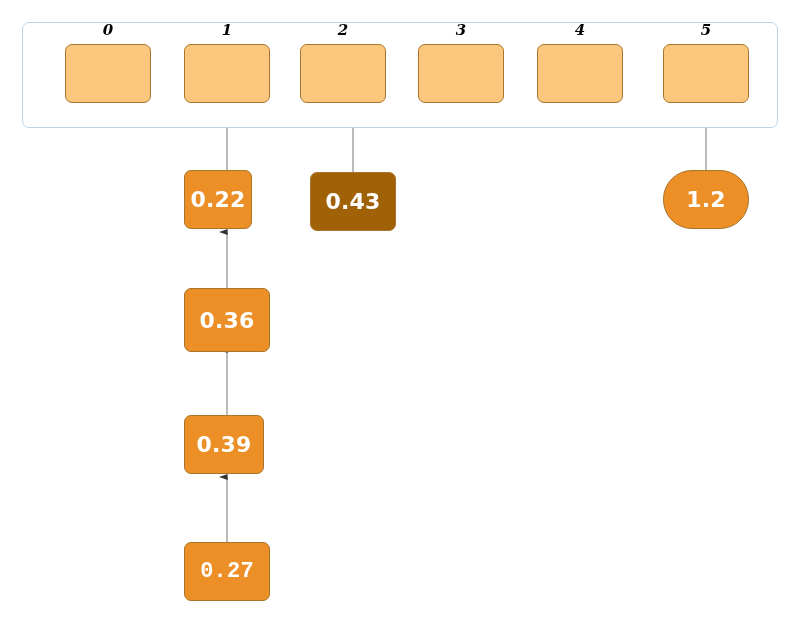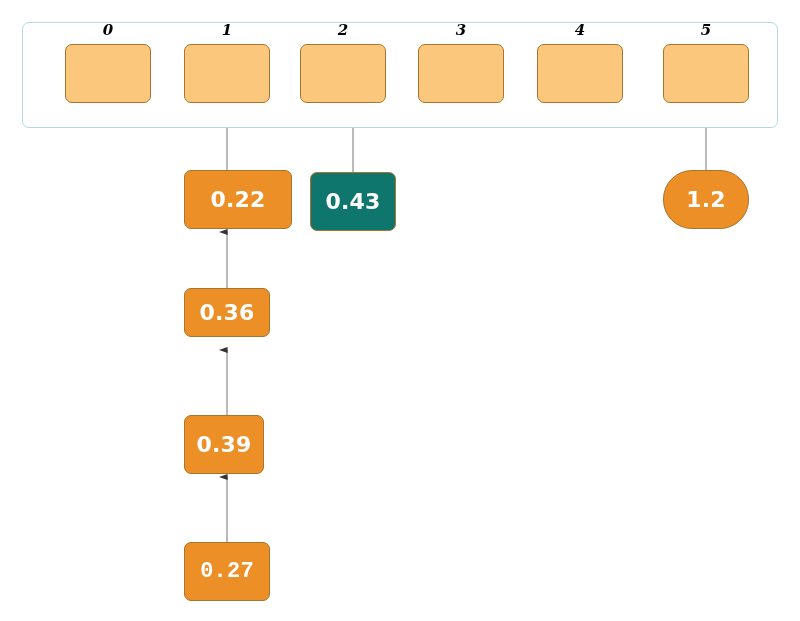--- a/index.html
+++ b/index.html
@@ -120,30 +120,30 @@
       <div class="slot-label" style="left: 300px; top: 23px; width: 86px; color: rgb(0, 0, 0);">2</div>
       <div class="slot" style="left: 418px; top: 44px; width: 86px; height: 59px; background: rgb(250, 199, 125); border-color: rgb(168, 117, 44);"></div>
       <div class="slot-label" style="left: 418px; top: 23px; width: 86px; color: rgb(0, 0, 0);">3</div>
       <div class="slot" style="left: 537px; top: 44px; width: 86px; height: 59px; background: rgb(250, 199, 125); border-color: rgb(168, 117, 44);"></div>
       <div class="slot-label" style="left: 537px; top: 23px; width: 86px; color: rgb(0, 0, 0);">4</div>
       <div class="slot" style="left: 663px; top: 44px; width: 86px; height: 59px; background: rgb(250, 199, 125); border-color: rgb(168, 117, 44);"></div>
       <div class="slot-label" style="left: 663px; top: 23px; width: 86px; color: rgb(0, 0, 0);">5</div>
     </div>
 
   <div id="node-layer">
-      <div class="node" style="left: 184px; top: 170px; width: 108px; height: 59px; background: rgb(236, 143, 38); border-color: rgb(168, 117, 44);">
+      <div class="node" style="left: 184px; top: 170px; width: 68px; height: 59px; background: rgb(236, 143, 38); border-color: rgb(168, 117, 44);">
         <span class="node-label" style="color: rgb(255, 255, 255);">0.22</span>
       </div>
-      <div class="node" style="left: 310px; top: 172px; width: 86px; height: 59px; background: #0f766e; border-color: rgb(168, 117, 44);">
+      <div class="node" style="left: 310px; top: 172px; width: 86px; height: 59px; background: #a16207; border-color: rgb(168, 117, 44);">
         <span class="node-label" style="color: rgb(255, 255, 255);">0.43</span>
       </div>
       <div class="node" style="left: 663px; top: 170px; width: 86px; height: 59px; background: rgb(236, 143, 38); border-color: rgb(168, 117, 44); border-radius: 29px;">
         <span class="node-label" style="color: rgb(255, 255, 255);">1.2</span>
       </div>
-      <div class="node" style="left: 184px; top: 288px; width: 86px; height: 49px; background: rgb(236, 143, 38); border-color: rgb(168, 117, 44);">
+      <div class="node" style="left: 184px; top: 288px; width: 86px; height: 64px; background: rgb(236, 143, 38); border-color: rgb(168, 117, 44);">
         <span class="node-label" style="color: rgb(255, 255, 255);">0.36</span>
       </div>
       <div class="node" style="left: 184px; top: 415px; width: 80px; height: 59px; background: rgb(236, 143, 38); border-color: rgb(168, 117, 44);">
         <span class="node-label" style="color: rgb(255, 255, 255);">0.39</span>
       </div>
       <div class="node" style="left: 184px; top: 542px; width: 86px; height: 59px; background: rgb(236, 143, 38); border-color: rgb(168, 117, 44);">
         <span class="node-label" style="color: rgb(255, 255, 255); font-family: Liberation Mono, monospace;">0.27</span>
       </div>
     </div>
 

